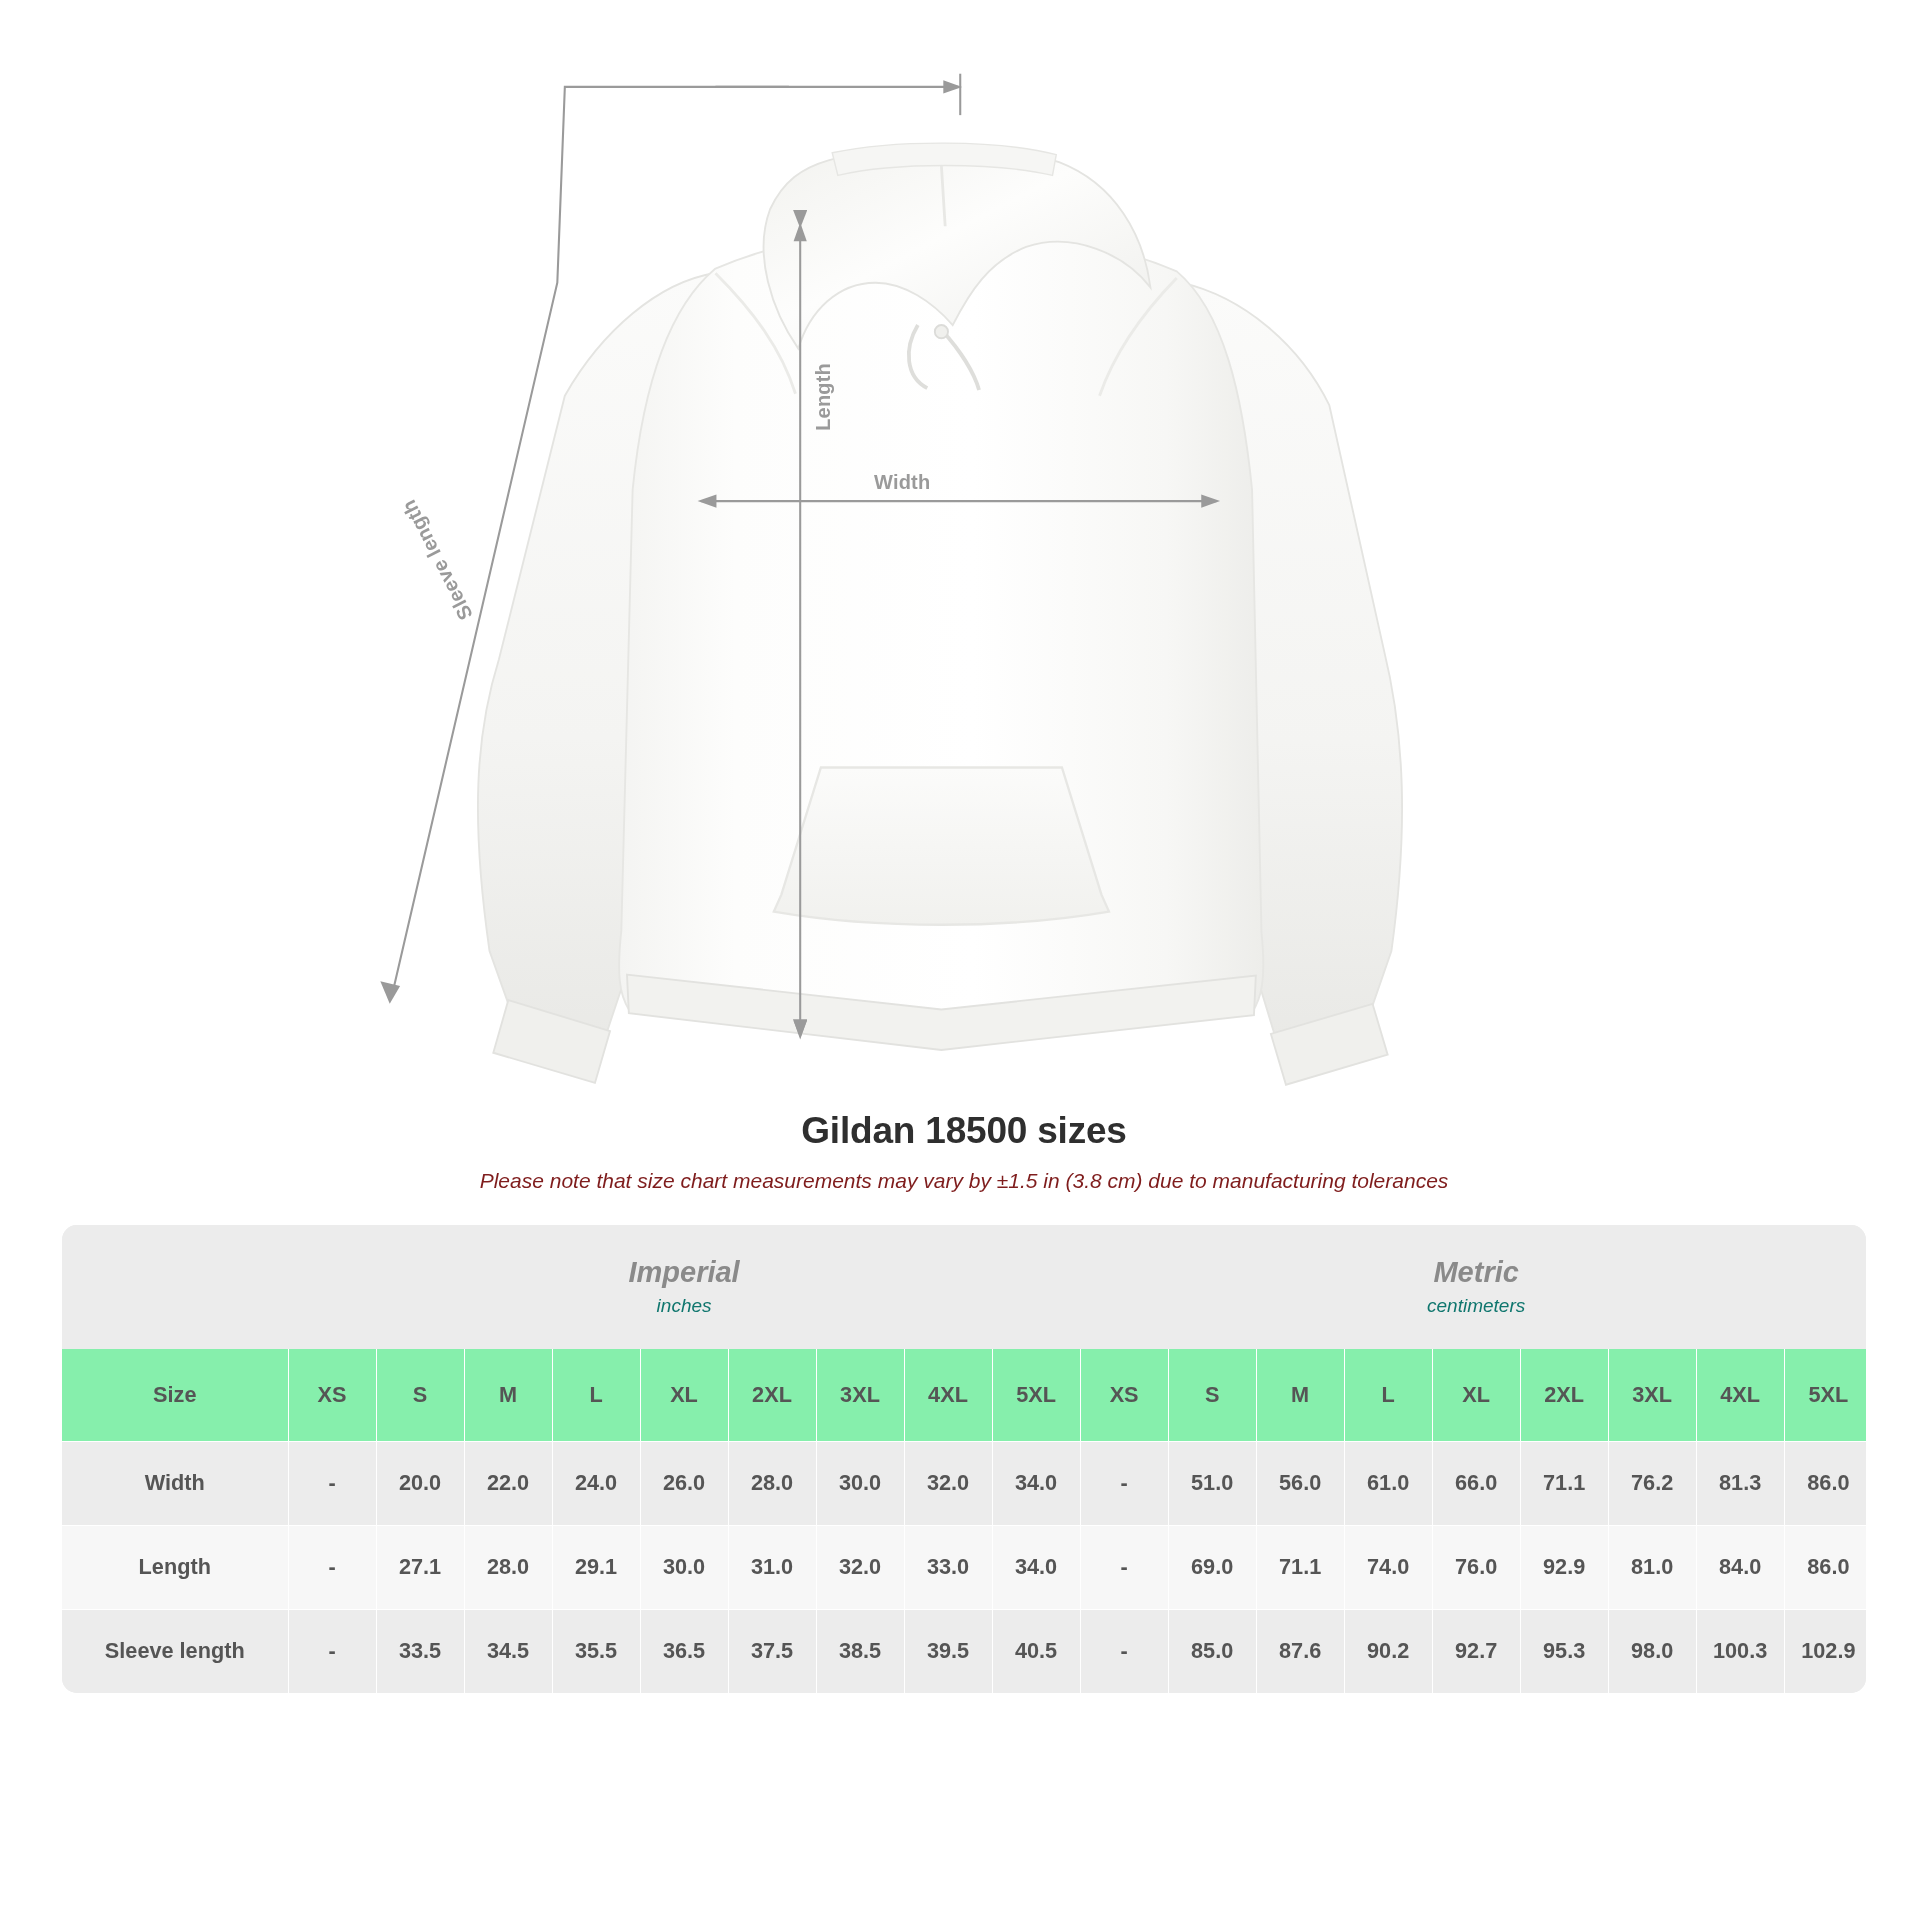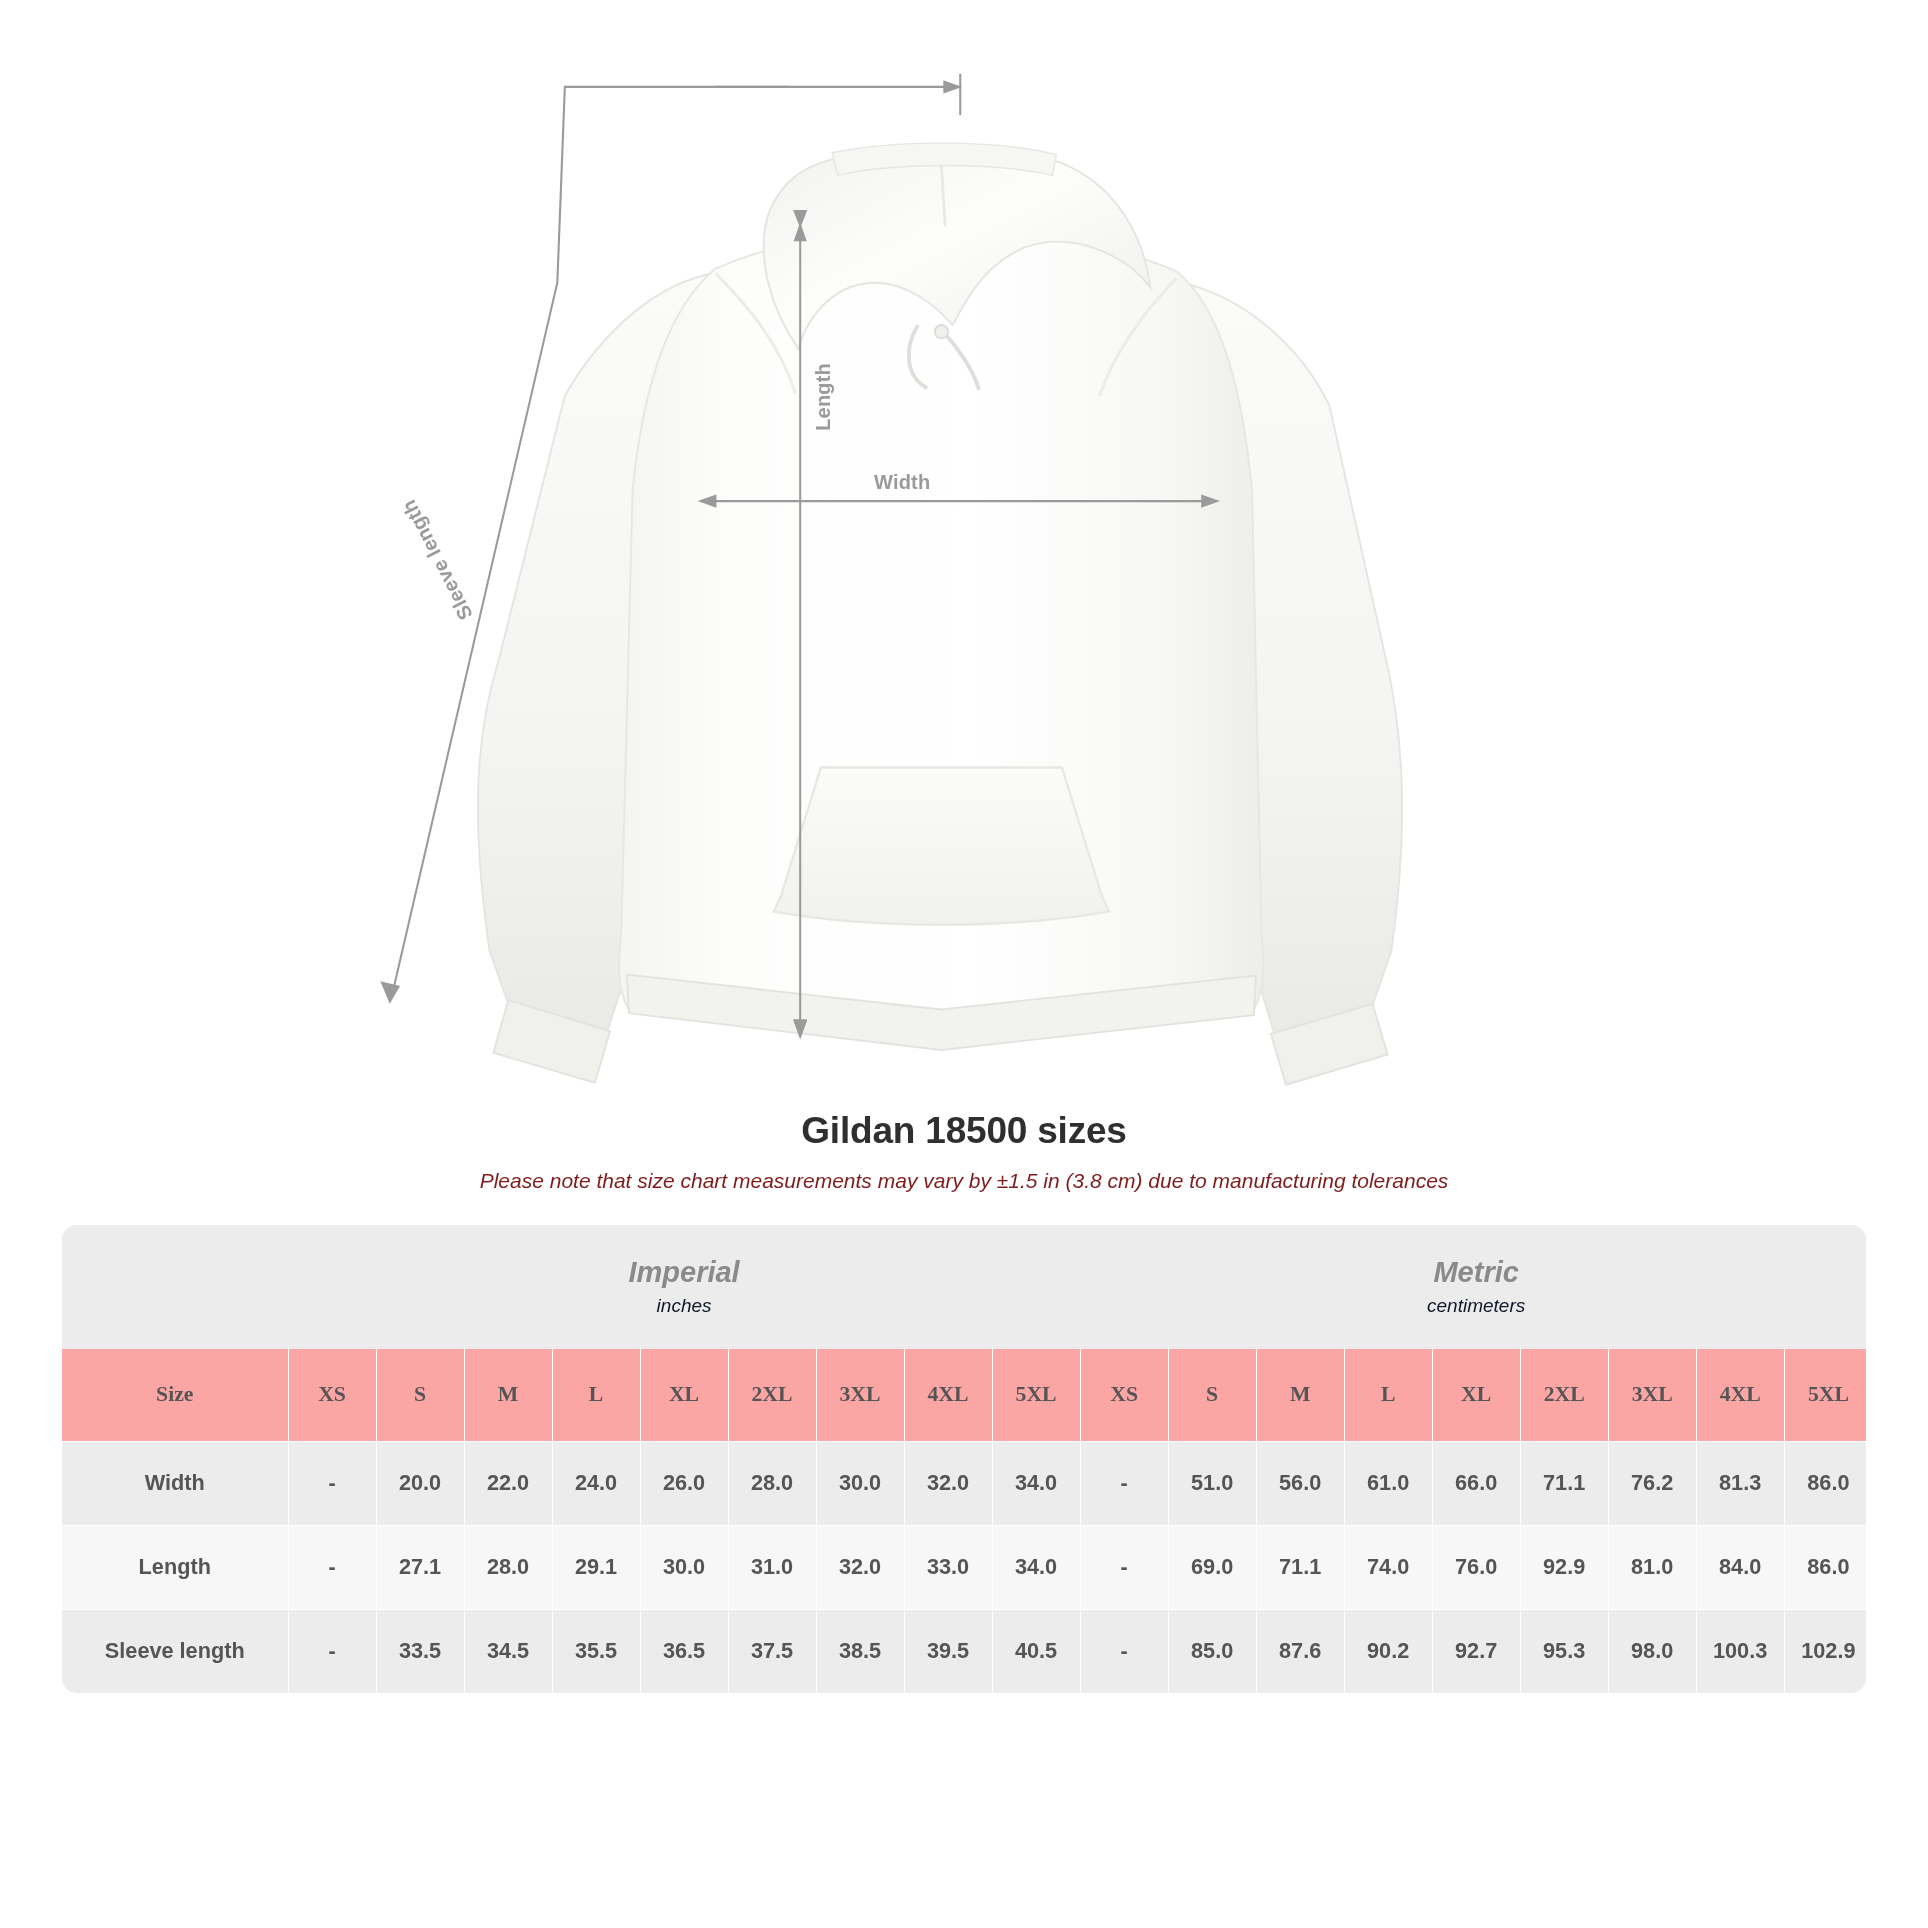--- a/index.html
+++ b/index.html
@@ -103,30 +103,29 @@
   .unit-name {
     font-size: 29px;
     font-style: italic;
     font-weight: bold;
     color: #8a8a8a;
   }
   .unit-sub {
     font-size: 19px;
     font-style: italic;
     font-weight: normal;
-    color: #0f172a;
+    color: #0f766e;
     margin-top: 5.6px;
   }
   .head-row td {
-    background: #fca5a5;
+    background: #86efac;
     height: 90px;
     font-size: 21.7px;
     color: #5a5a5a;
     border-right: 0.9px solid #ffffff;
-    font-family: Liberation Serif, serif;
   }
   .head-row td:last-child { border-right: none; }
 
   .data-row td {
     height: 81px;
     font-size: 21.7px;
     color: #5a5a5a;
     border-right: 0.9px solid #ffffff;
     border-top: 0.9px solid #ffffff;
   }

